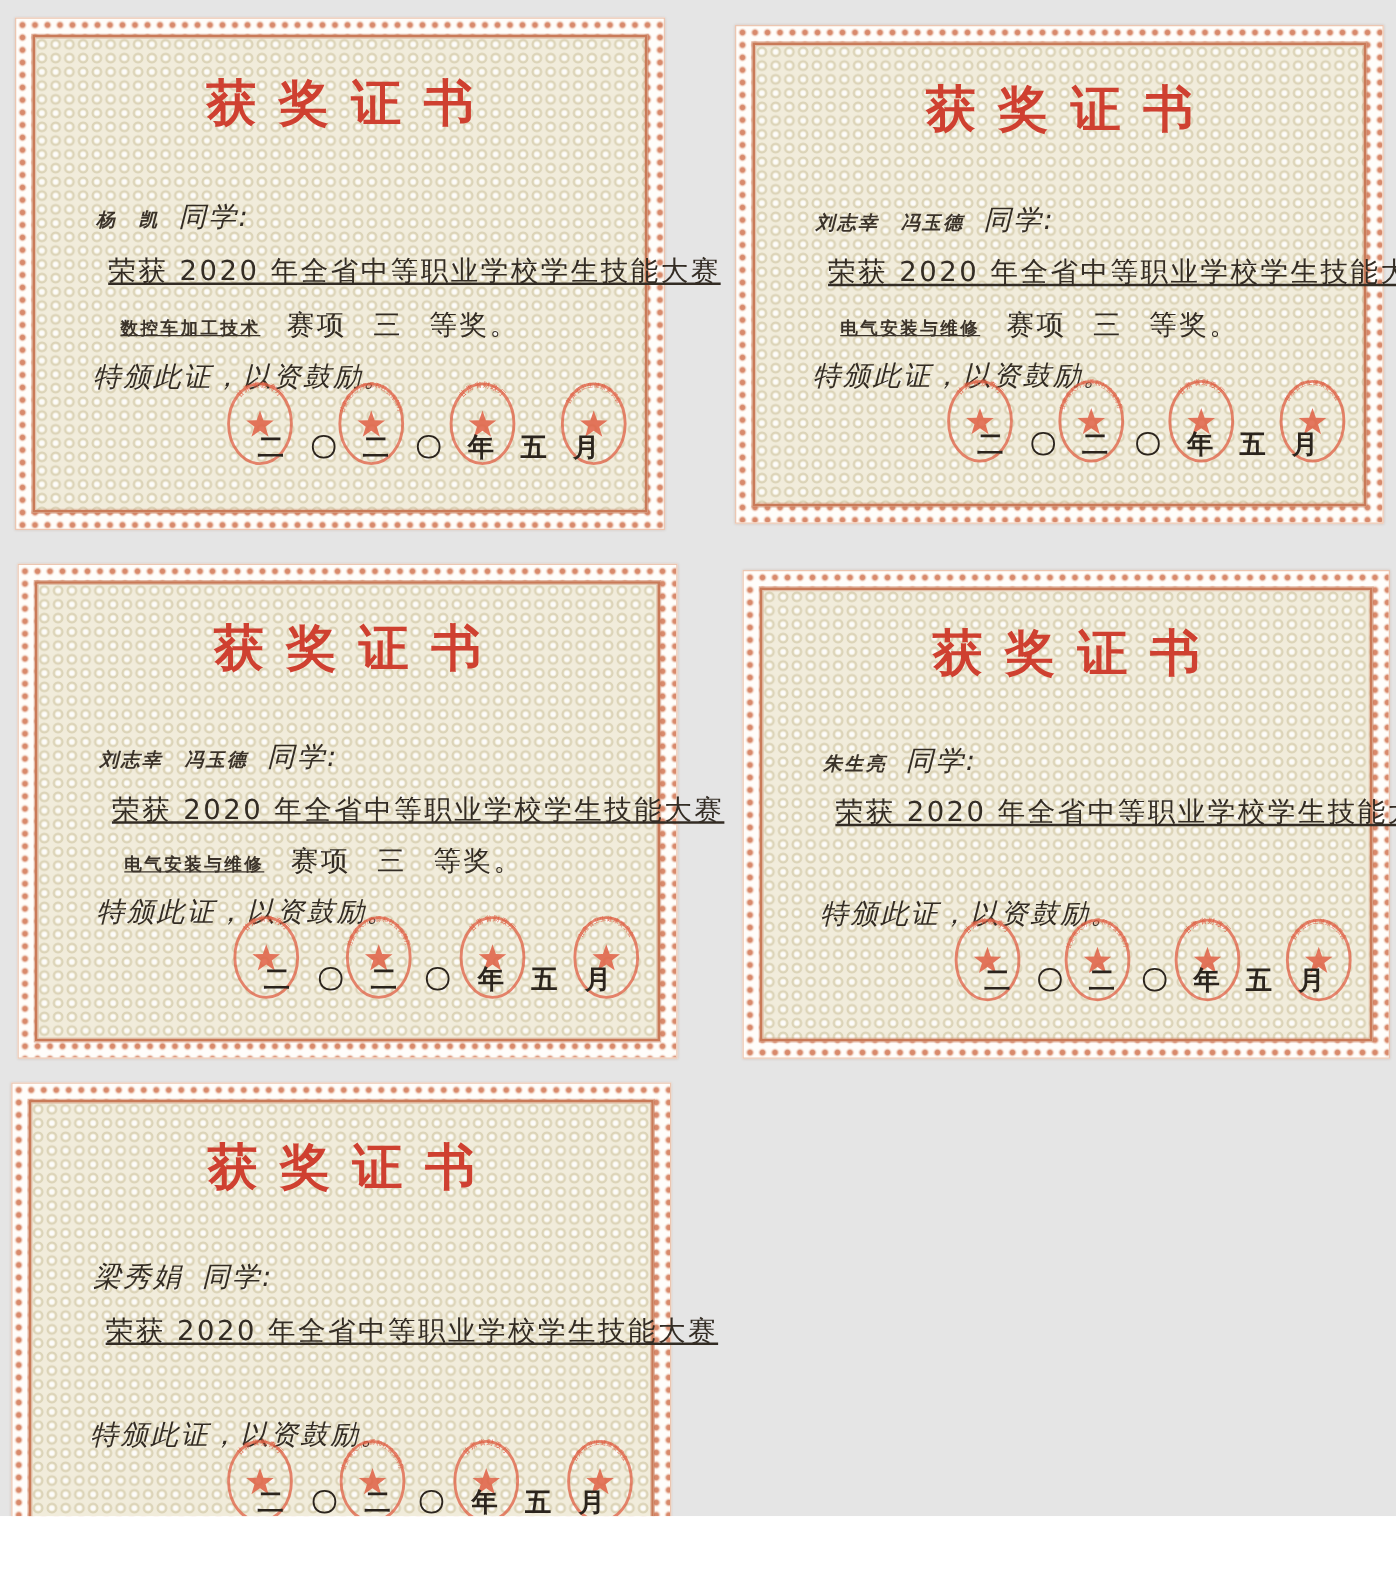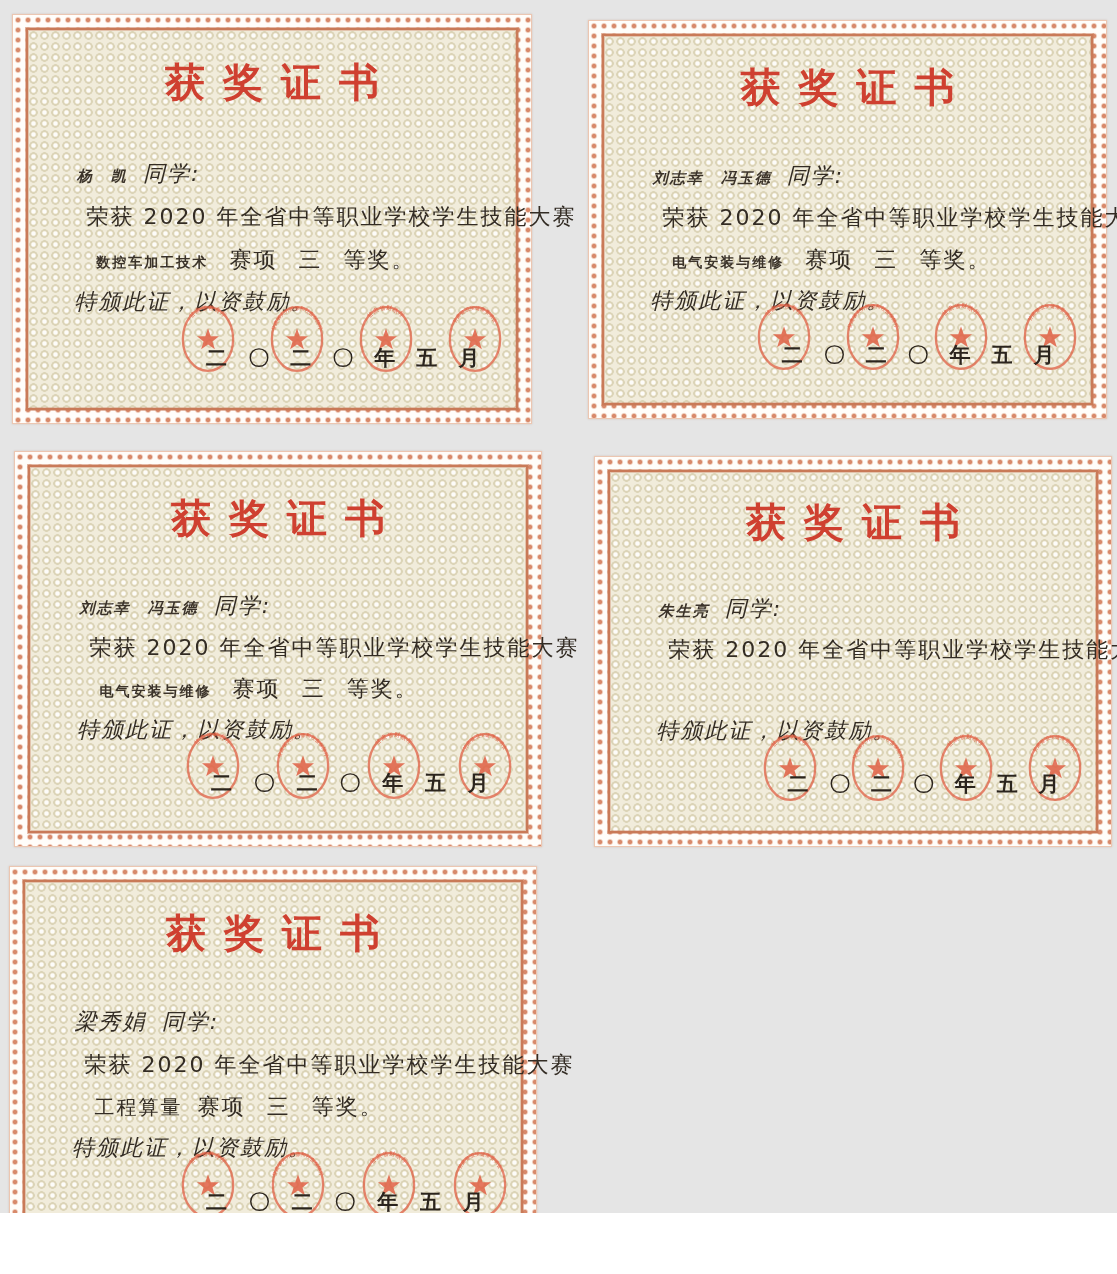--- a/index.html
+++ b/index.html
@@ -33,28 +33,28 @@
 
   .title {
     position:absolute; top:6.5%; left:0; width:100%;
     text-align:center;
     font-family:"Liberation Serif", serif;
     font-weight:bold; font-size:40px;
     letter-spacing:18px; text-indent:18px;
     color:#cf4030;
   }
   .name-line   { position:absolute; top:34%;   left:10%;  white-space:nowrap;font-style:italic; }
-  .body-line   { position:absolute; top:45.5%; left:12%;  white-space:nowrap; }
+  .body-line   { position:absolute; top:45.5%; left:12%;  white-space:nowrap;text-decoration:underline; }
   .award-line  { position:absolute; top:57%;   left:14%;  white-space:nowrap; }
   .encourage   { position:absolute; top:68%;   left:9.5%; white-space:nowrap;font-style:italic; }
 
   .hand { font-size:22px; color:#332c24; letter-spacing:2px; }
   .print { font-weight:bold; color:#3b332a; font-size:15px; letter-spacing:2px; }
   .suffix { margin-left:10px; }
-  .category { margin-right:16px; font-size:14px; }
+  .category { margin-right:16px; font-size:14px;text-decoration:underline; }
   .award-word { margin-left:16px; }
   .cat-hand { font-size:20px; margin-right:10px; }
 
   .seals {
     position:absolute; top:71.5%; left:31%; right:2.5%;
     height:78px; display:flex; justify-content:space-between;
     z-index:1;
   }
   .seal { width:58px; height:76px; }
   .seal-ring { fill:none; stroke:#df5f43; stroke-width:2.4; opacity:.75; }
@@ -273,26 +273,20 @@
   </div>
 
   <div class="cert" style="left:9px; top:866px; width:526px; height:399px;">
     <div class="cert-inner">
       <div class="title">获奖证书</div>
       <div class="name-line">
         <span class="hand">梁秀娟</span>
         <span class="hand suffix">同学:</span>
       </div>
       <div class="body-line hand">荣获 2020 年全省中等职业学校学生技能大赛</div>
-      <div class="award-line">
-        <span class="hand cat-hand">工程算量</span>
-        <span class="hand">赛项</span>
-        <span class="hand award-word">三</span>
-        <span class="hand award-word">等奖。</span>
-      </div>
       <div class="encourage hand">特颁此证，以资鼓励。</div>
       <div class="seals">
         <svg class="seal" viewBox="0 0 60 76">
           <ellipse class="seal-ring" cx="30" cy="39" rx="26" ry="33"></ellipse>
           <polygon class="seal-star" points="30,28 32.8,36.1 41.4,36.3 34.6,41.5 37.1,49.7 30,44.8 22.9,49.7 25.4,41.5 18.6,36.3 27.2,36.1"></polygon>
           <text class="seal-text" text-anchor="middle"><textPath href="#sealArc" startOffset="50%">甘肃省教育厅</textPath></text>
         </svg>
         <svg class="seal" viewBox="0 0 60 76">
           <ellipse class="seal-ring" cx="30" cy="39" rx="26" ry="33"></ellipse>
           <polygon class="seal-star" points="30,28 32.8,36.1 41.4,36.3 34.6,41.5 37.1,49.7 30,44.8 22.9,49.7 25.4,41.5 18.6,36.3 27.2,36.1"></polygon>

